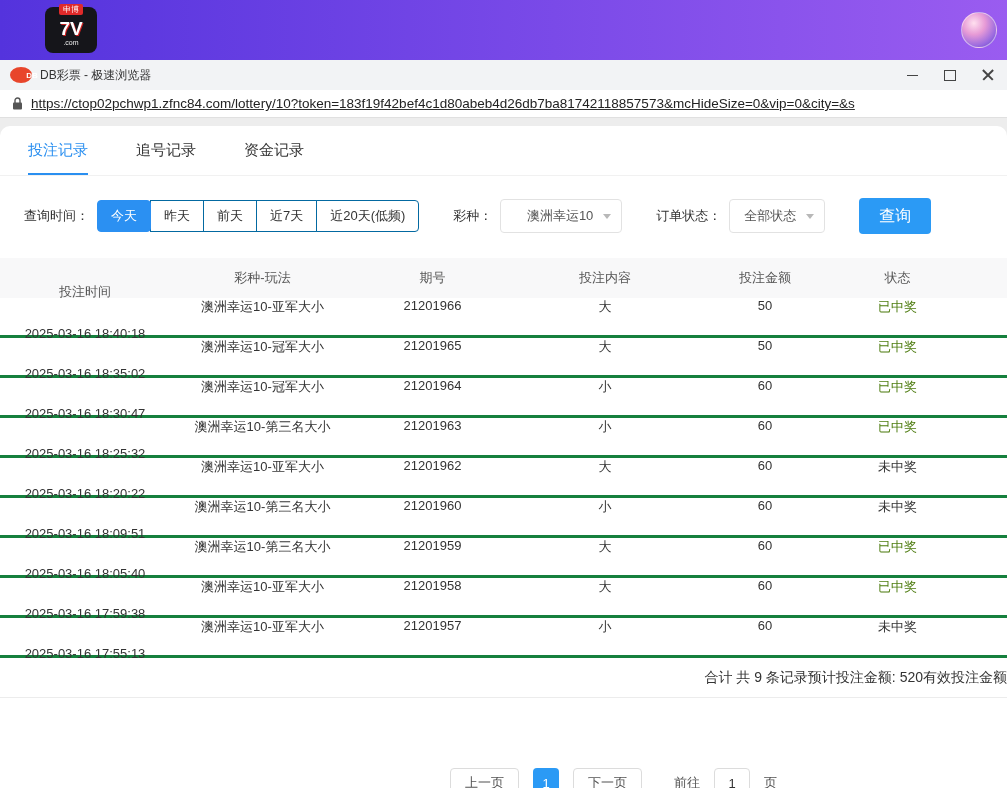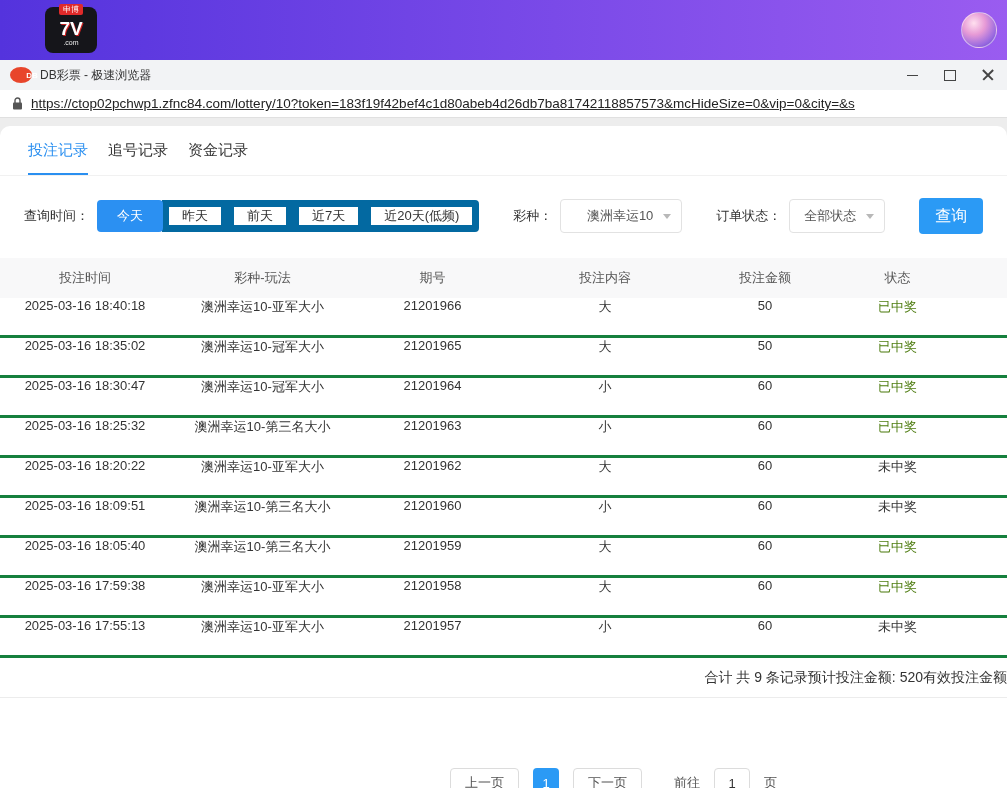--- a/index.html
+++ b/index.html
@@ -37,49 +37,49 @@
 
   
   .addressbar { height:28px; background:#fff; border-bottom:1px solid #e0e0e0; display:flex; align-items:center; padding:0 12px;text-decoration:underline; }
   .lock { flex:0 0 auto; }
   .url { font-size:13.5px; color:#222; margin-left:8px; white-space:nowrap; overflow:hidden; cursor:text; width:100%; }
 
   
   .content { height:670px; background:#ededed; padding-top:8px; }
   .card { background:#fff; border-radius:10px 10px 0 0; height:662px; overflow:hidden; position:relative; }
 
-  .tabs { height:50px; display:flex; align-items:flex-end; gap:20px; padding:0 28px; border-bottom:1px solid #f1f1f1; }
+  .tabs { height:50px; display:flex; align-items:flex-end; gap:48px; padding:0 28px; border-bottom:1px solid #f1f1f1; }
   .tab { font-size:15px; color:#333; cursor:pointer; height:100%; display:flex; align-items:center; position:relative; }
   .tab.active { color:#2a8ff0; }
   .tab.active::after { content:""; position:absolute; left:0; right:0; bottom:0; height:2px; background:#2a8ff0; }
 
   .filters { margin:22px 24px 0; display:flex; align-items:center; }
   .flabel { color:#333; margin-right:8px; white-space:nowrap; }
   .seg { display:flex; margin-right:34px; }
-  .seg-btn { height:32px; padding:0 13px; background:#fff; border:7px solid #0369a1; margin-left:-1px; color:#333;
+  .seg-btn { height:32px; padding:0 13px; background:#fff; border:1px solid #0369a1; margin-left:-1px; color:#333;
              font-size:13px; cursor:pointer; white-space:nowrap; font-family:inherit; }
   .seg-btn:first-child { border-radius:4px 0 0 4px; margin-left:0; }
   .seg-btn:last-child { border-radius:0 4px 4px 0; }
   .seg-btn.active { background:#2b90f2; border-color:#2b90f2; color:#fff; border-radius:4px; position:relative; z-index:1; }
   .select { height:34px; border:1px solid #e2e2e2; border-radius:4px; padding:0 28px 0 14px; display:flex; align-items:center;
             color:#555; position:relative; cursor:pointer; margin-right:34px; white-space:nowrap;justify-content:flex-end; }
   .select.lottery { min-width:122px; }
   .select.status { min-width:96px; }
   .caret { position:absolute; right:10px; top:50%; margin-top:-2px; width:0; height:0;
            border-left:4px solid transparent; border-right:4px solid transparent; border-top:5px solid #b8b8b8; }
   .query-btn { width:72px; height:36px; background:#2b9af5; border:none; border-radius:4px; color:#fff; font-size:16px;
                cursor:pointer; font-family:inherit; }
 
   
   .table { margin-top:24px; }
   .thead { display:flex; height:40px; align-items:center; background:#f8f8f9; }
   .th { color:#555; font-size:13px; text-align:center; }
   .trow { display:flex; height:40px; align-items:flex-start; border-bottom:3px solid #15803d; background:#fff; }
   .td { color:#333; font-size:13px; text-align:center; white-space:nowrap; }
-  .c1{width:170px;} .c2{width:185px;} .c3{width:155px;} .c4{width:190px;} .c5{width:130px;} .c6{width:135px;}
+  .c1{width:170px;margin-top:28px;} .c2{width:185px;} .c3{width:155px;} .c4{width:190px;} .c5{width:130px;} .c6{width:135px;}
   .td.status.win { color:#4d7c0f; }
 
   
   .summary { height:40px; border-bottom:1px solid #ececec; display:flex; align-items:center; font-size:14px; color:#333; }
   .summary-inner { width:1010px; display:flex; justify-content:flex-end; white-space:nowrap; }
 
   
   .pagination { margin-top:70px; display:flex; justify-content:center; align-items:center; gap:14px; transform:translateX(110px); }
   .pg-btn { height:30px; padding:0 14px; border:1px solid #dcdcdc; background:#fff; color:#555; font-size:13px;
             border-radius:4px; cursor:pointer; font-family:inherit; }

